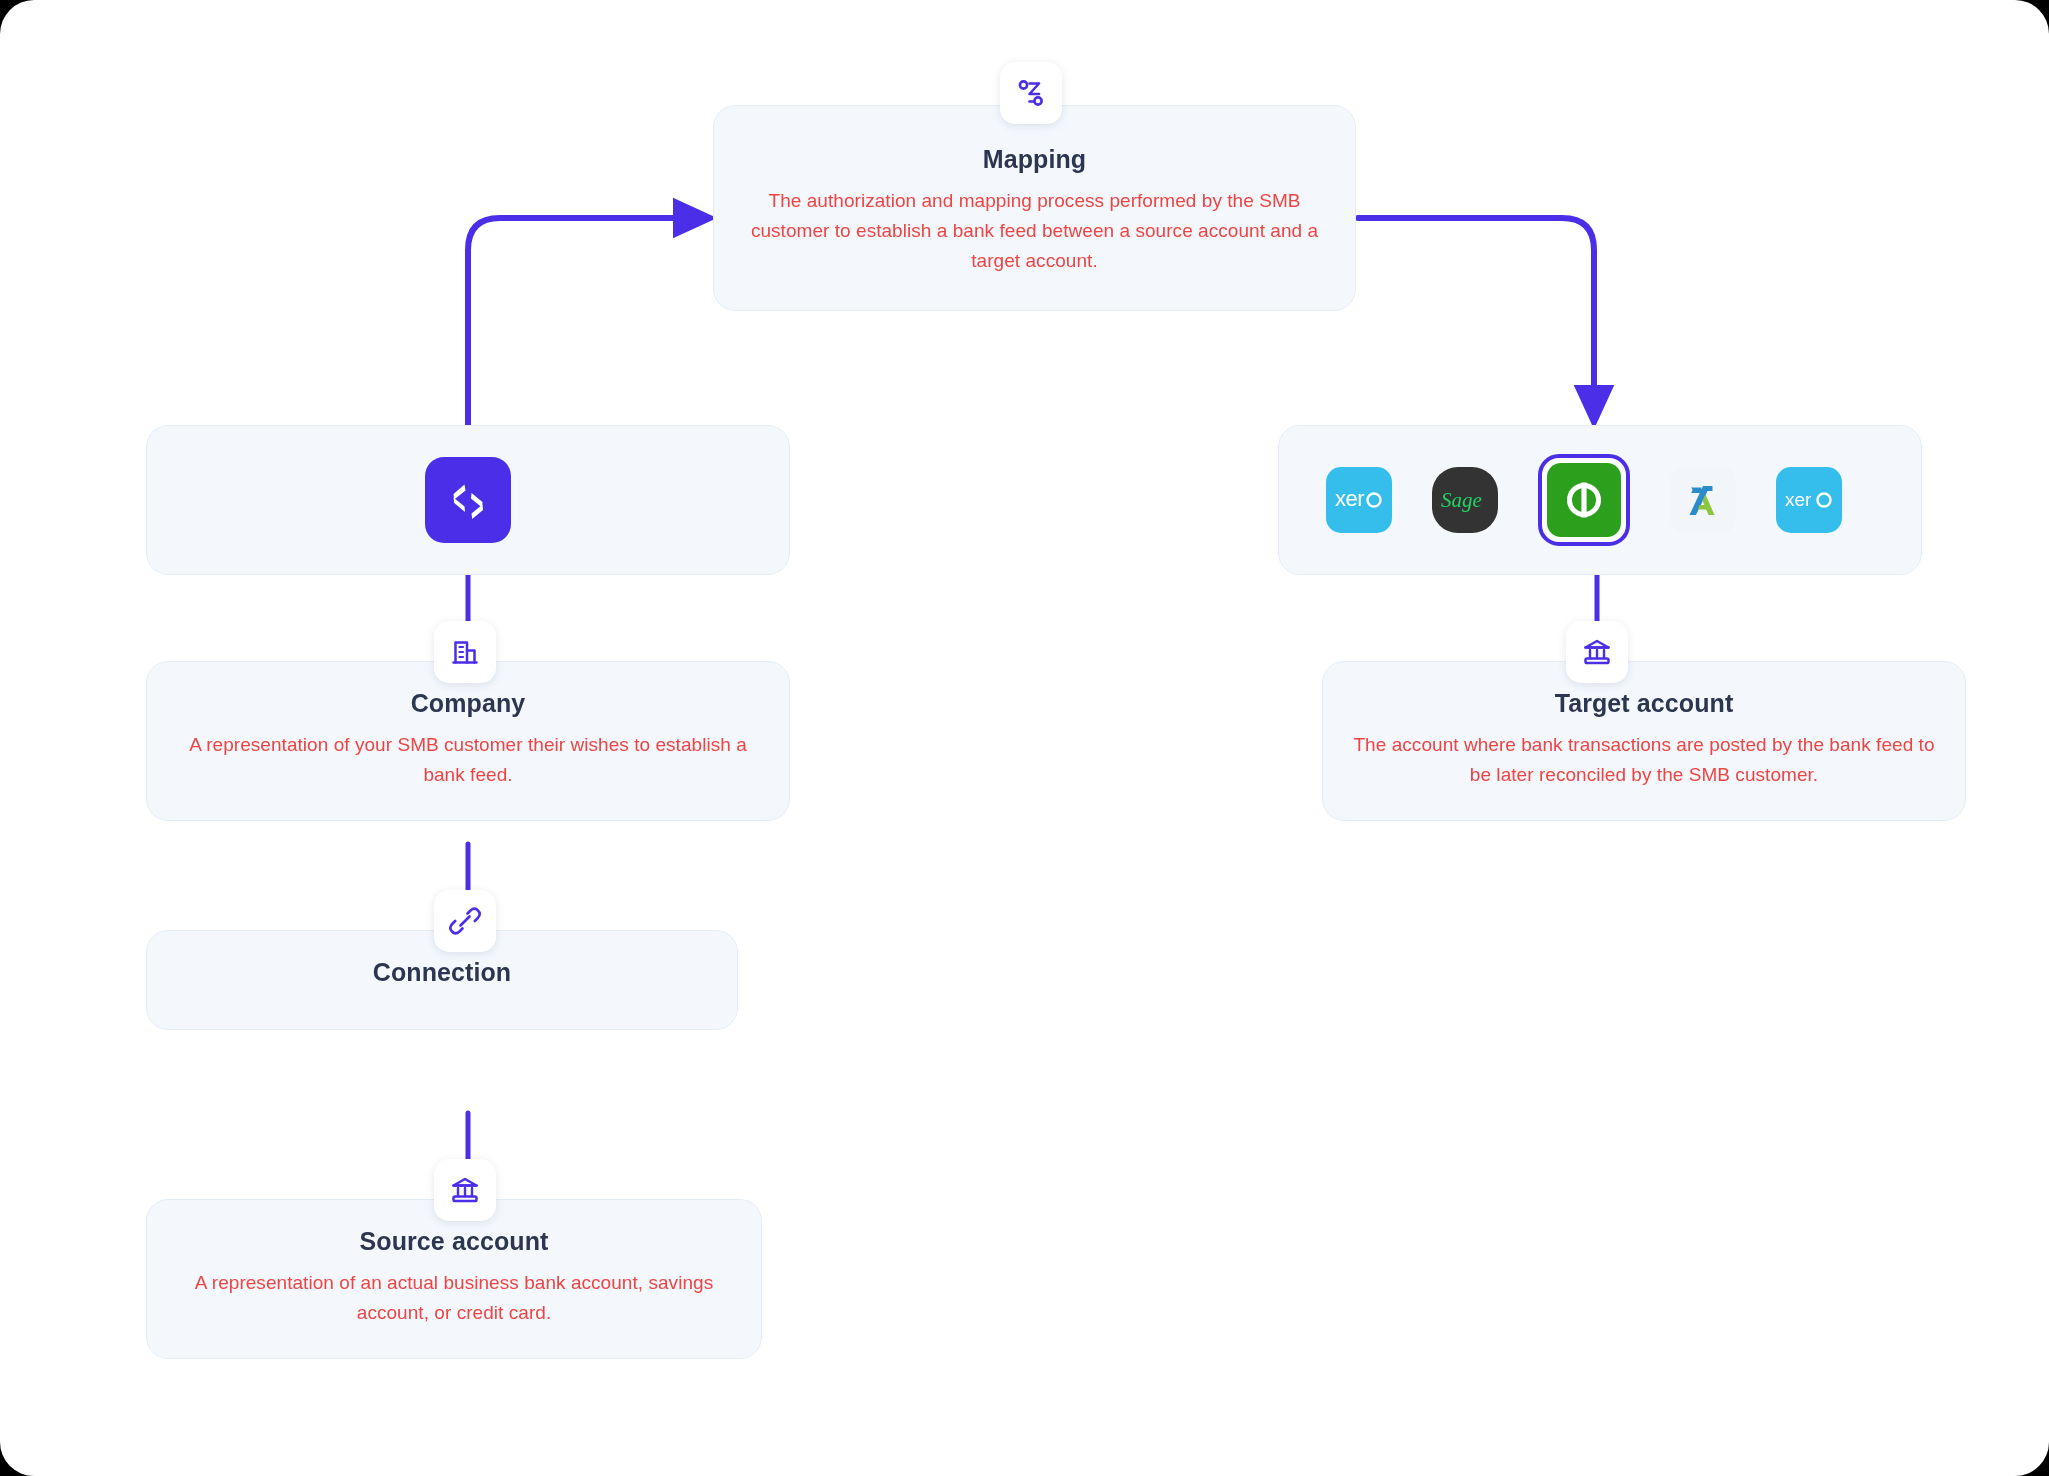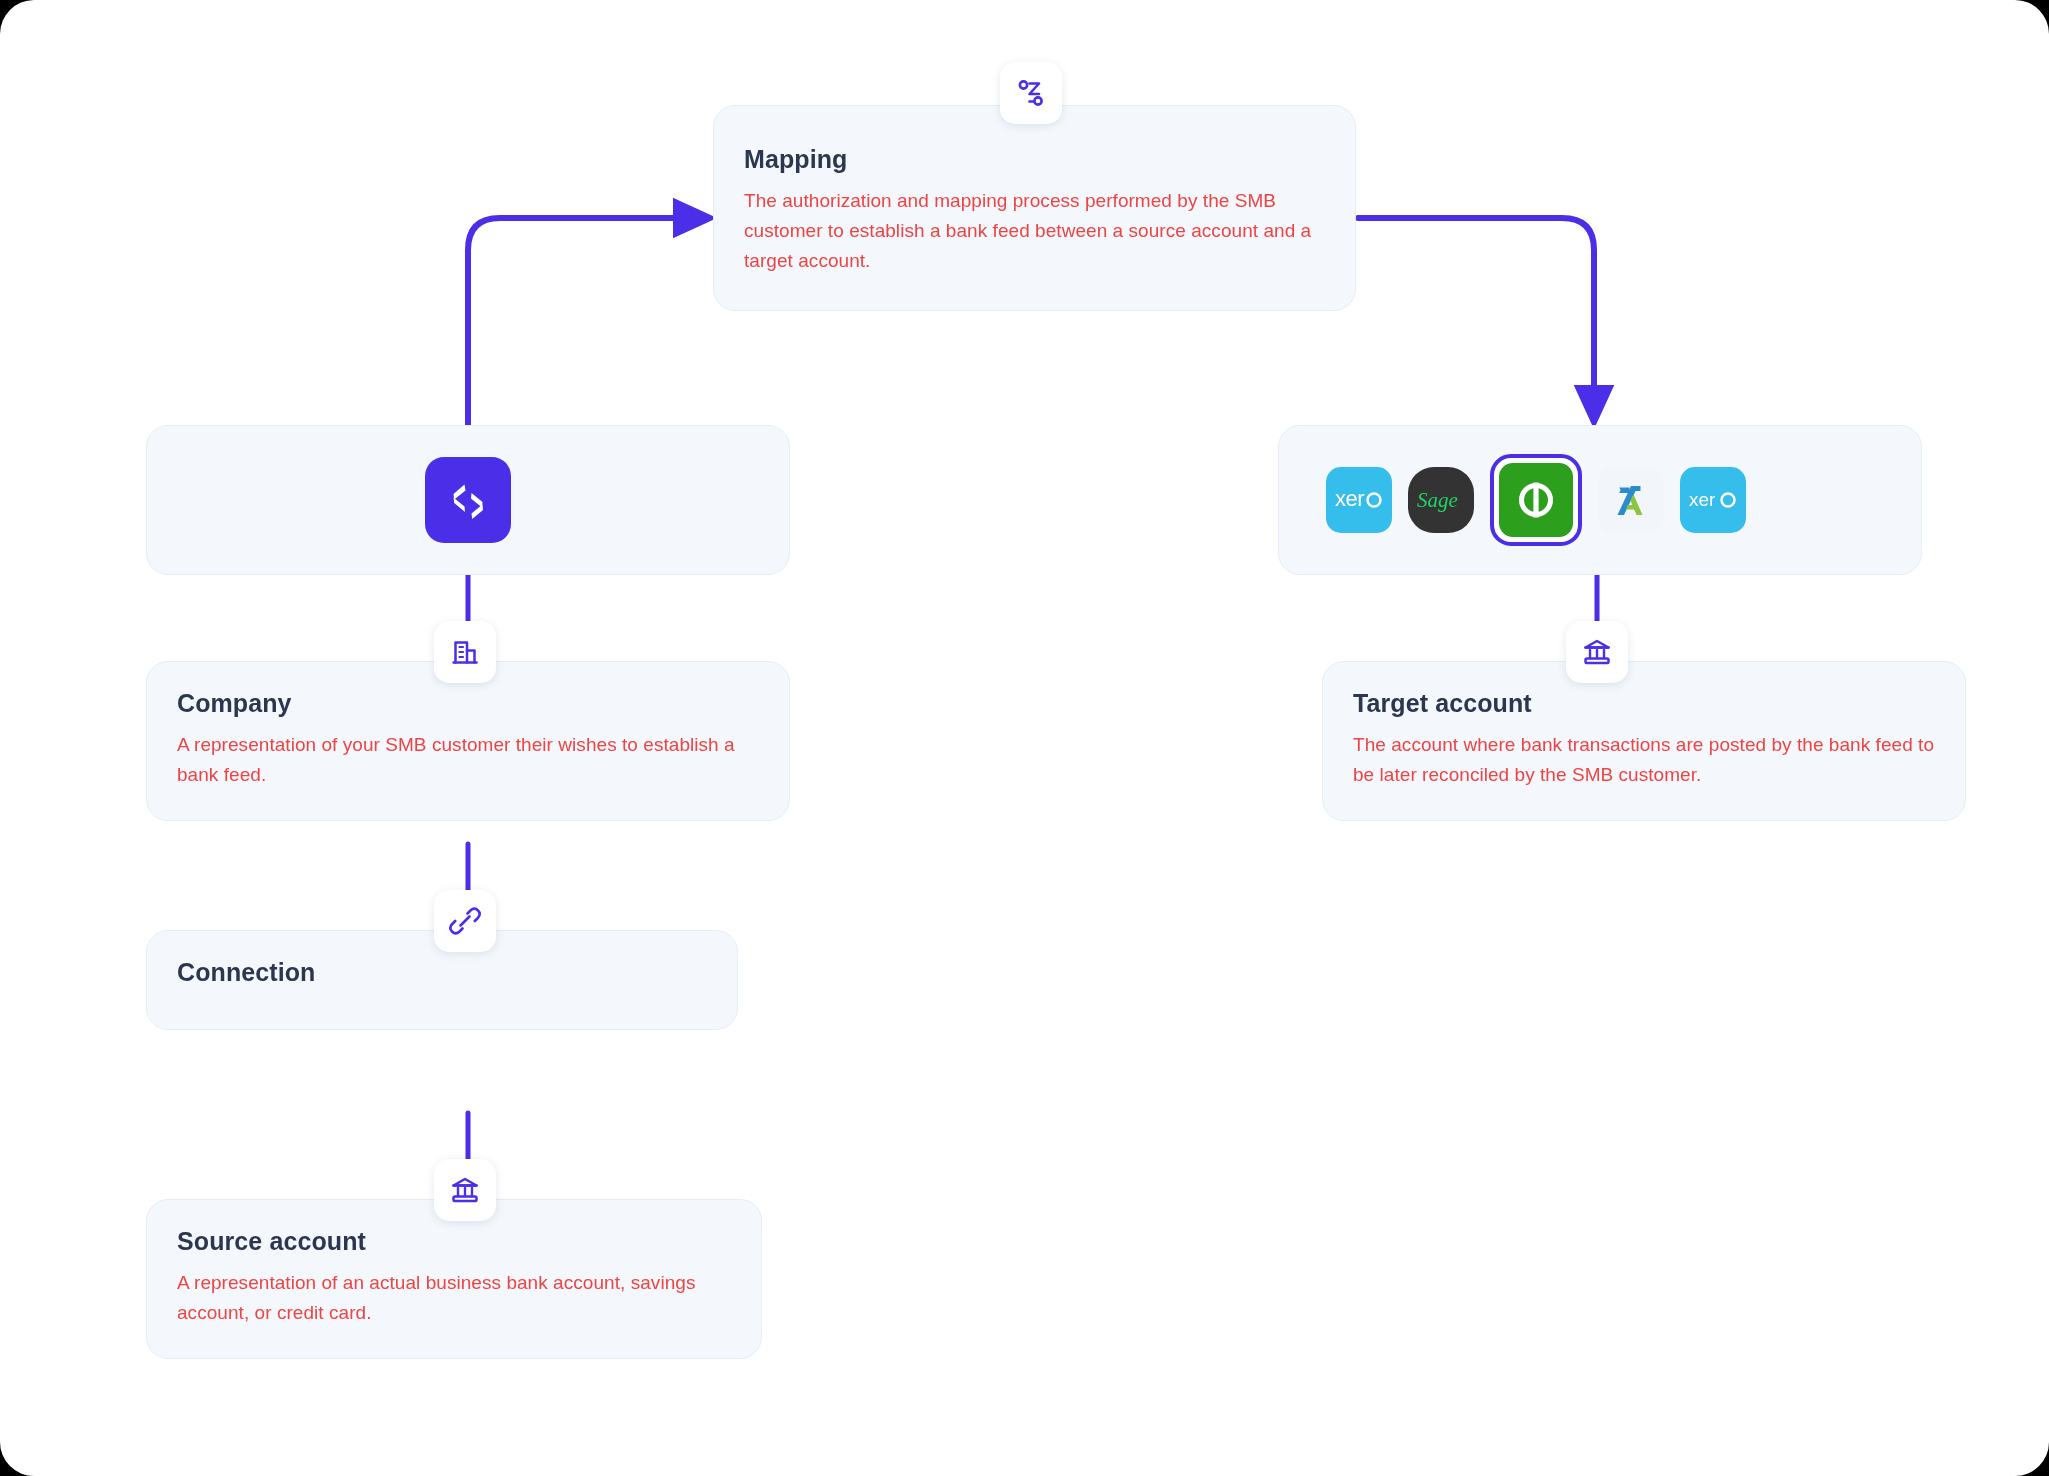--- a/index.html
+++ b/index.html
@@ -38,21 +38,21 @@
     pointer-events: none;
   }
 
   
   .card {
     position: absolute;
     box-sizing: border-box;
     background: #f4f8fc;
     border: 1.5px solid #e4edf6;
     border-radius: 22px;
-    text-align: left;
+    text-align: center;
     padding: 26px 30px 30px 30px;
   }
   .card-title {
     font-size: 25px;
     font-weight: bold;
     color: #2c3650;
     letter-spacing: 0.1px;
     margin: 0 0 12px 0;
     line-height: 1.2;
   }
@@ -91,21 +91,21 @@
     width: 644px;
     height: 150px;
     padding: 0;
     display: flex;
     align-items: center;
     justify-content: flex-start;
   }
   .platform-row {
     display: flex;
     align-items: center;
-    gap: 16px;
+    gap: 40px;
     padding-left: 47px;
   }
 
   #card-company    { left: 146px; top: 661px; width: 644px; }
   #card-connection { left: 146px; top: 930px; width: 592px; }
   #card-source     { left: 146px; top: 1199px; width: 616px; }
   #card-target     { left: 1278px; top: 661px; width: 644px; margin-left: 44px; }
 
   
   .chip {

